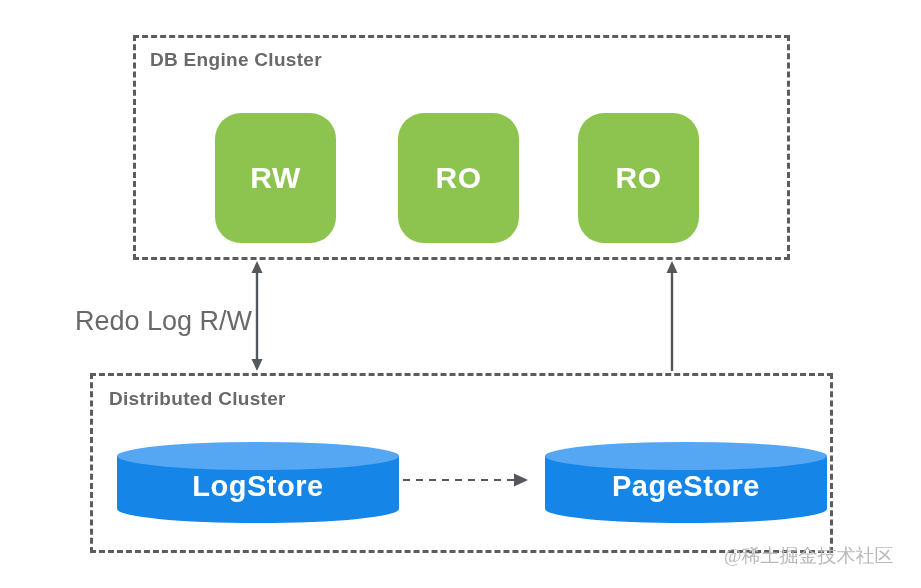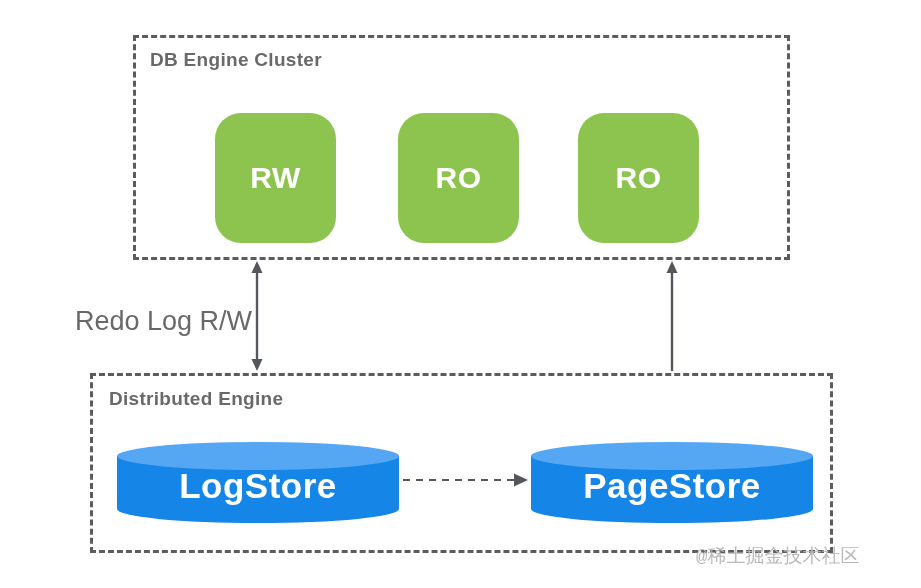--- a/index.html
+++ b/index.html
@@ -74,46 +74,46 @@
   }
   .redo-label { left: 20px; top: 306px; width: 232px; text-align: right; }
   .page-read-label { left: 687px; top: 306px; }
   .cylinder {
     position: absolute;
     top: 440px;
     width: 286px;
     height: 86px;
   }
   .cyl-log  { left: 115px; }
-  .cyl-page { left: 529px; }
+  .cyl-page { left: 543px; }
   .cylinder svg { display: block; width: 286px; height: 86px; }
   .cyl-body { fill: var(--cylinder-blue); }
   .cyl-top  { fill: var(--cylinder-top-blue); }
   .cyl-label {
     position: absolute;
     left: 0; top: 24px;
     width: 100%;
     height: 44px;
     line-height: 44px;
     text-align: center;
     color: #ffffff;
-    font-size: 35px;
+    font-size: 29px;
     font-weight: 700;
     letter-spacing: 0.5px;
   }
   .connector { stroke: var(--arrow-gray); stroke-width: 2.4; fill: none; }
   .connector-dashed { stroke-dasharray: 7 6; stroke-width: 2.2; }
   .arrowhead { fill: var(--arrow-gray); stroke: none; }
   .watermark {
     position: absolute;
-    left: 696px; top: 543px;
+    left: 724px; top: 543px;
     color: var(--watermark-gray);
     font-size: 19px;
     white-space: nowrap;
-    font-family: Liberation Mono, monospace;
+    font-family: Liberation Serif, serif;
   }
 </style>
 </head>
 <body>
 
 <div class="canvas">
 
   <svg class="overlay" viewBox="0 0 921 588" xmlns="http://www.w3.org/2000/svg">
 
     <g>
@@ -142,21 +142,21 @@
   <div class="node node-ro1">
     <span>RO</span>
   </div>
   <div class="node node-ro2">
     <span>RO</span>
   </div>
 
   <div class="conn-label redo-label">Redo Log R/W</div>
 
   <div class="dashed-box storage-box">
-    <div class="box-title storage-title">Distributed Engine</div>
+    <div class="box-title storage-title">Distributed Cluster</div>
   </div>
 
   <div class="cylinder cyl-log">
     <svg viewBox="0 0 286 86" xmlns="http://www.w3.org/2000/svg">
       <path class="cyl-body" d="M2 16 L2 69 A 141 14 0 0 0 284 69 L284 16 Z"></path>
       <ellipse class="cyl-top" cx="143" cy="16" rx="141" ry="14"></ellipse>
     </svg>
     <div class="cyl-label">LogStore</div>
   </div>
 

